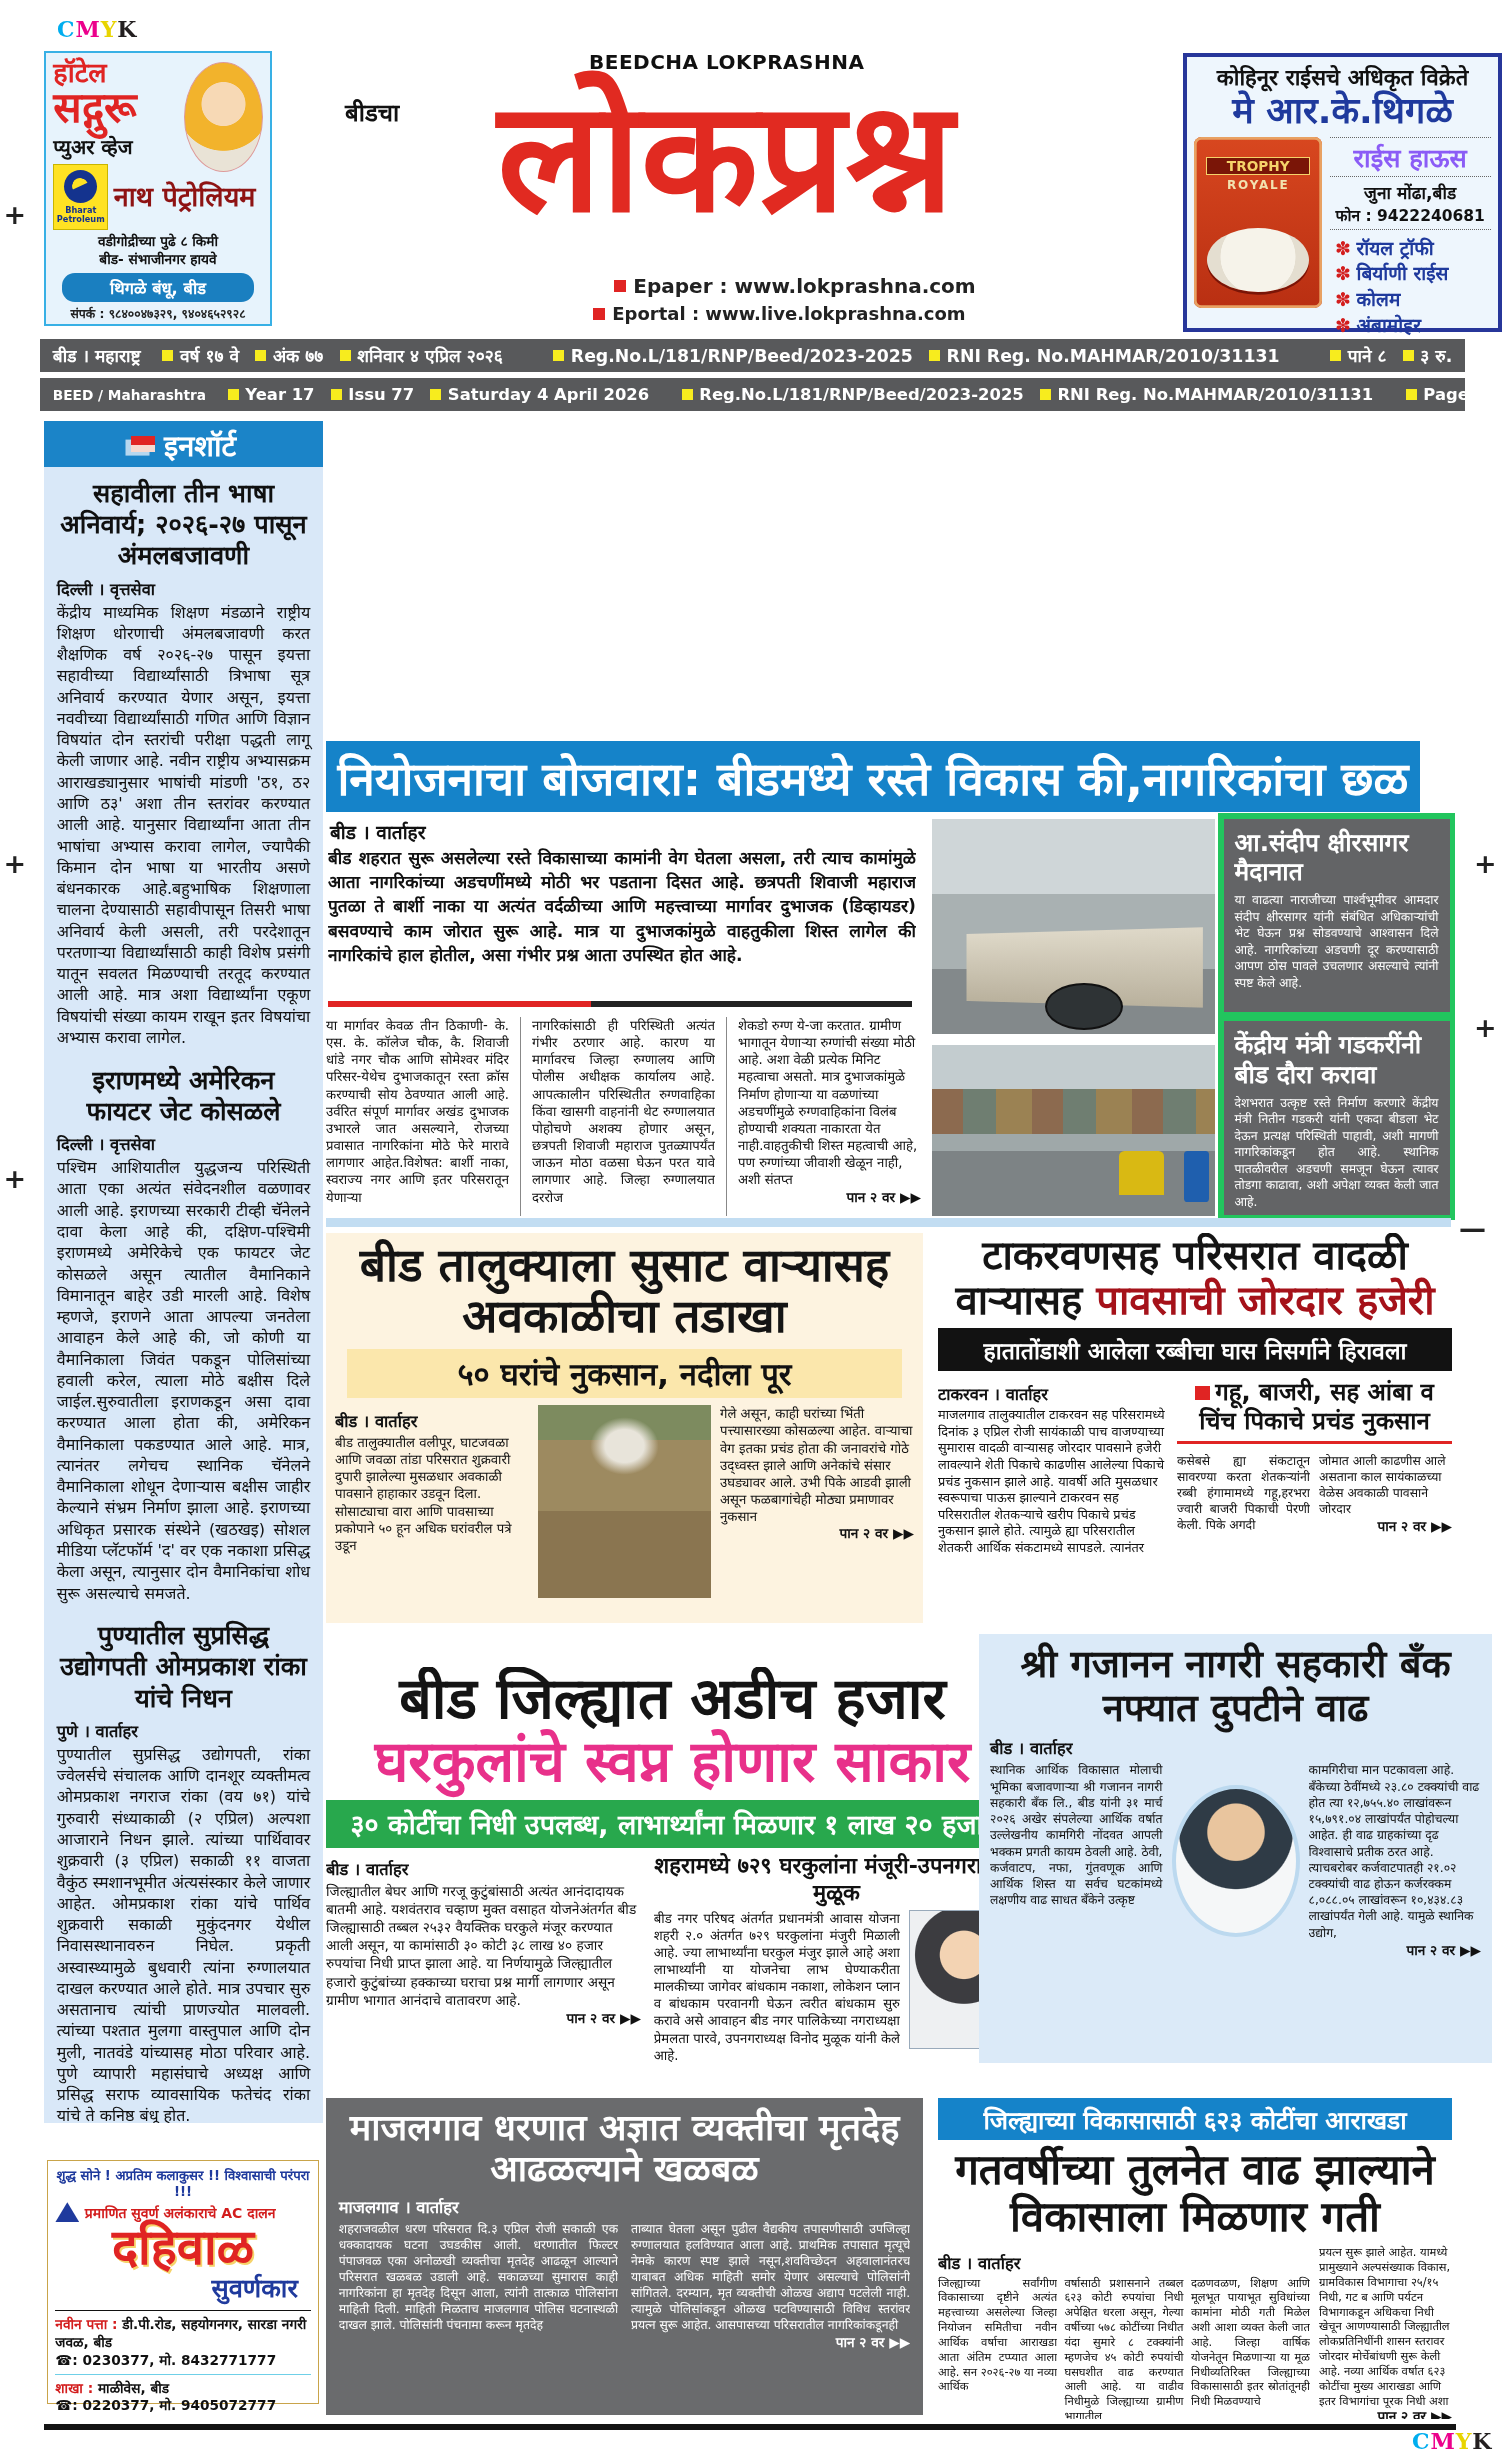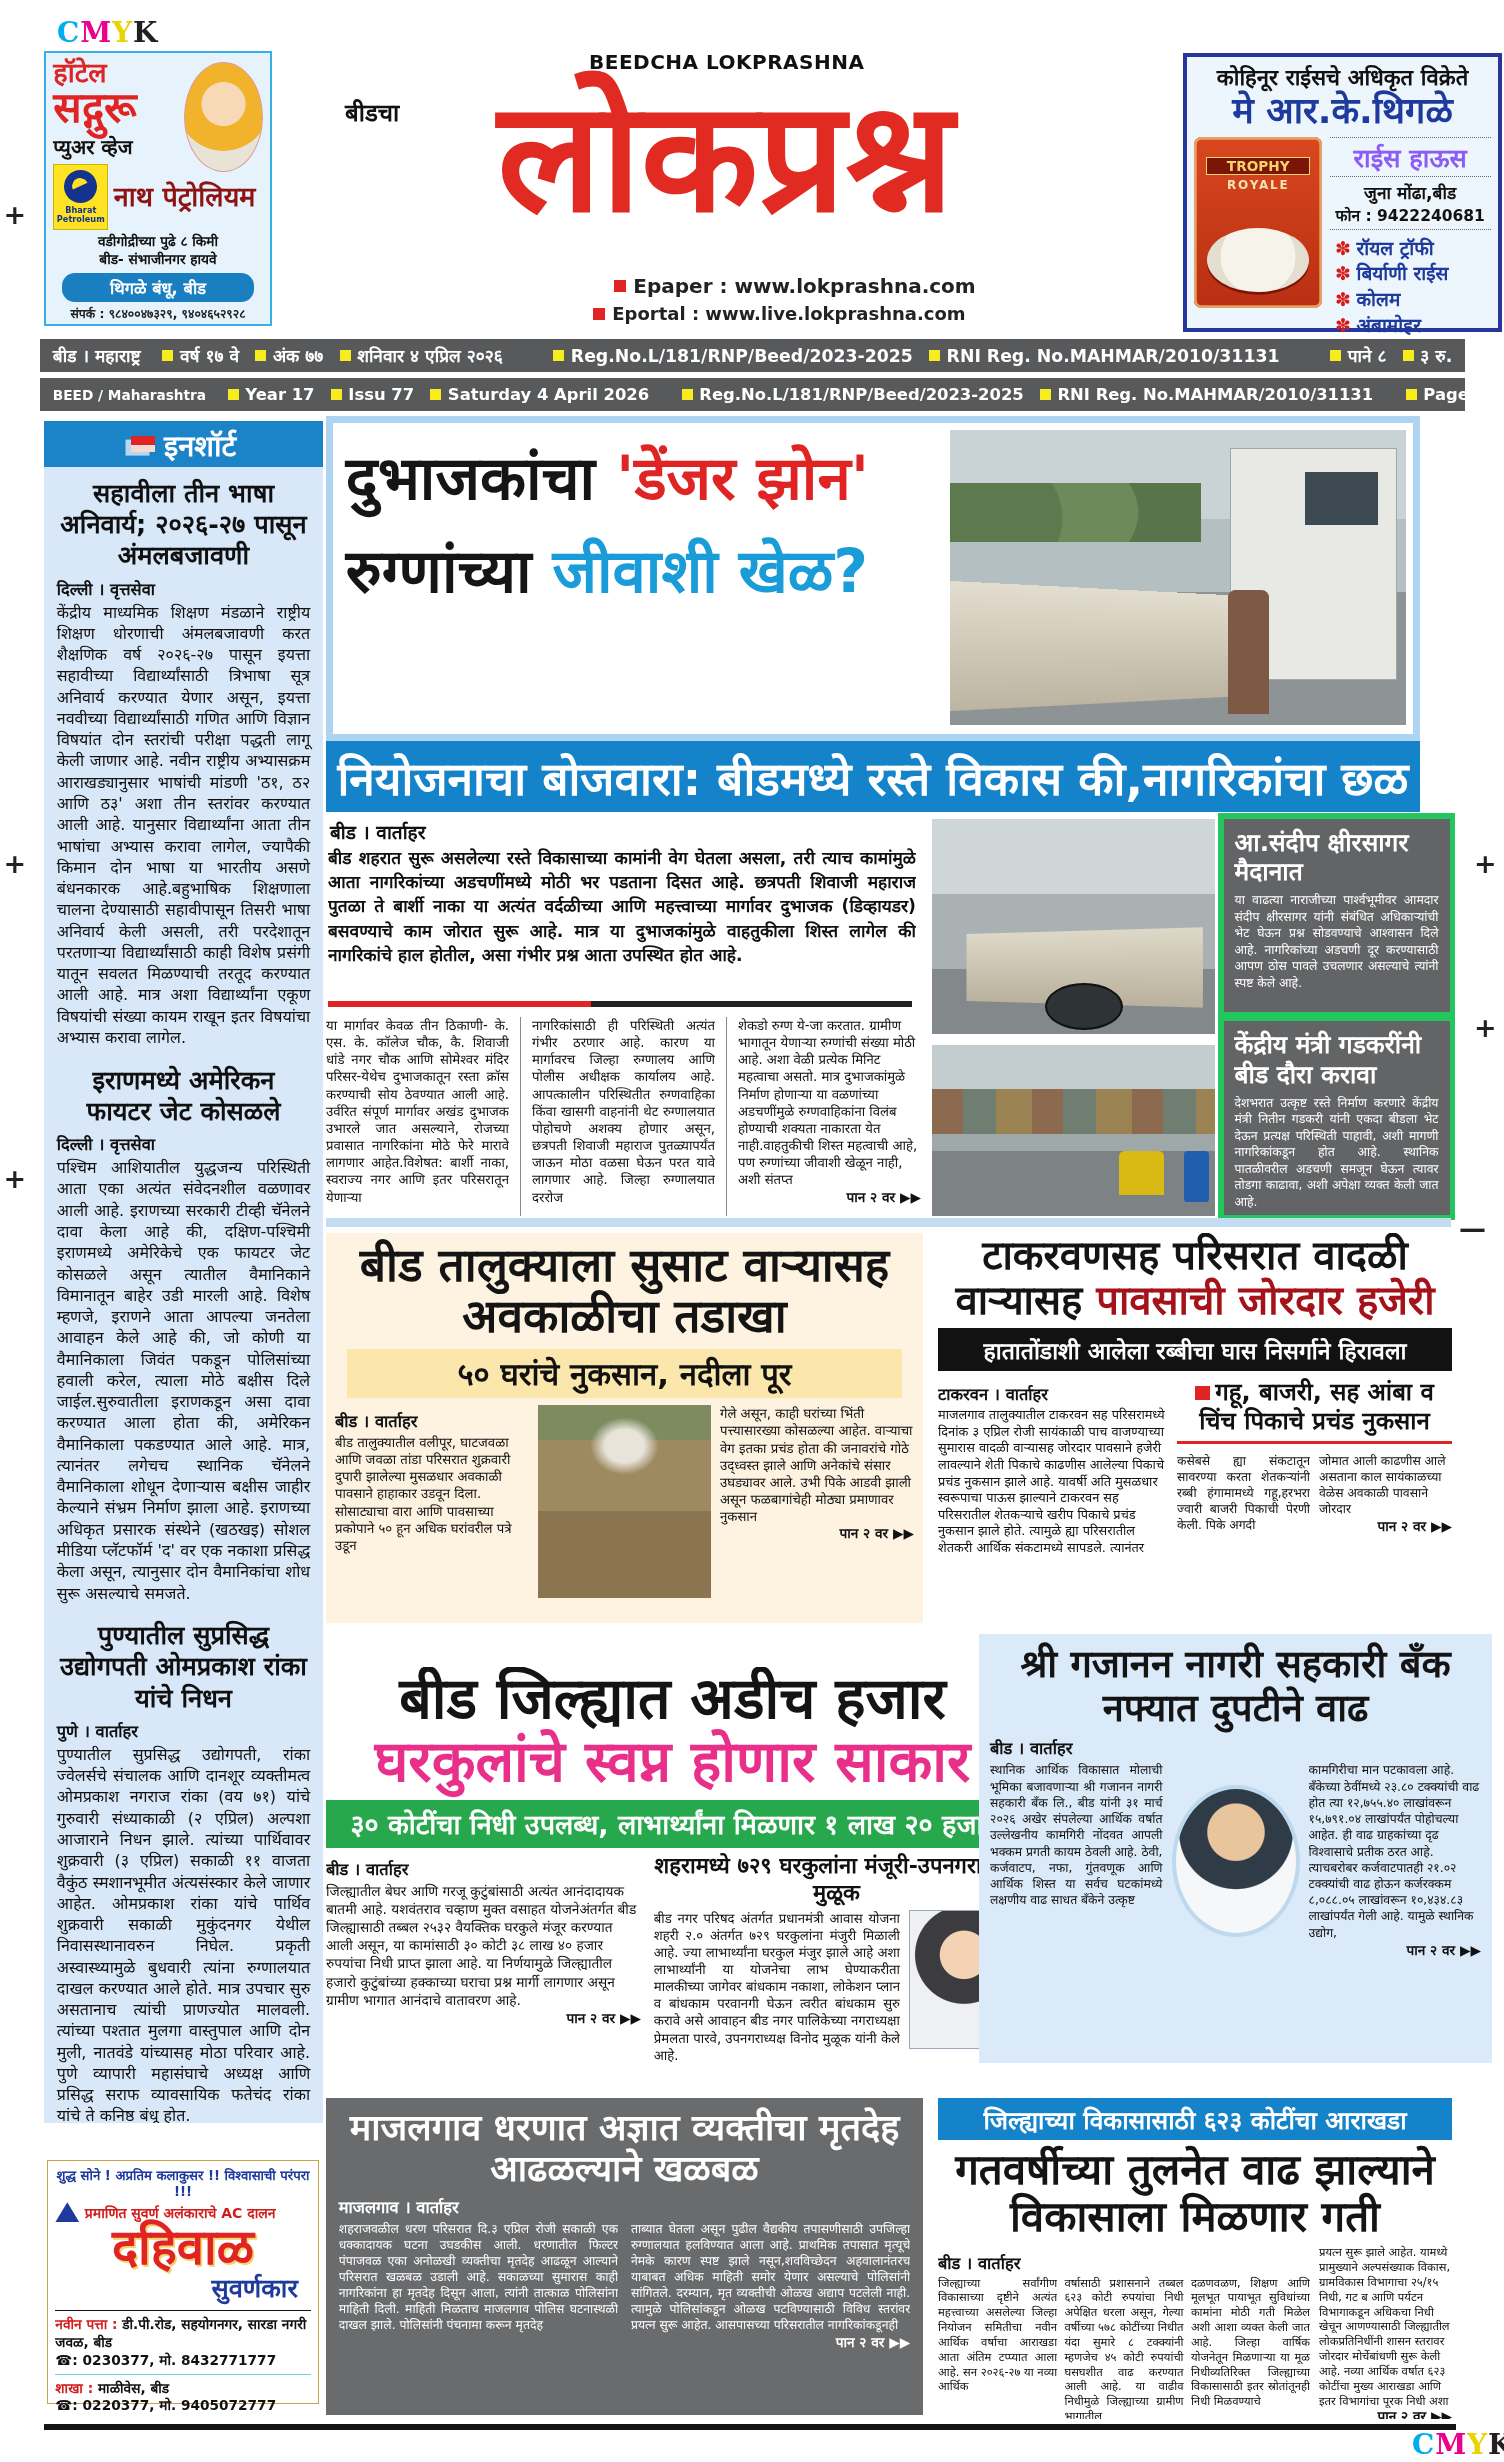--- a/index.html
+++ b/index.html
@@ -3,21 +3,21 @@
 <meta charset="utf-8">
 <style>
   html,body{margin:0;padding:0;background:#fff;}
   .page{position:relative;width:1505px;height:2462px;background:#fff;overflow:hidden;
         font-family:"DejaVu Sans",sans-serif;color:#111;}
   .abs{position:absolute;}
   .jc{text-align:justify;}
   .hid{overflow:hidden;}
 
   
-  .cmyk{font-family:"DejaVu Serif",serif;font-weight:bold;font-size:28px;letter-spacing:0.9px;}
+  .cmyk{font-family:"DejaVu Serif",serif;font-weight:bold;font-size:22px;letter-spacing:0.9px;}
   .cmyk .c{color:#00aeef}.cmyk .m{color:#ec008c}.cmyk .y{color:#e8d400}.cmyk .k{color:#231f20}
   .crop{color:#222;font-size:27px;font-weight:bold;}
 
   
   .left-ad{left:44px;top:51px;width:228px;height:275px;background:#e7f3fc;border:2.7px solid #38b0e5;box-sizing:border-box;padding:5.5px 7.3px;}
   .left-ad .t1{color:#e02423;font-weight:bold;font-size:27px;line-height:1;}
   .left-ad .t2{color:#e02423;font-weight:bold;font-size:42px;line-height:1.05;}
   .left-ad .oval{position:absolute;right:7.3px;top:9px;width:77px;height:108px;border-radius:50%;
       background:radial-gradient(circle at 50% 38%,#f7d9b5 0 28%,#f2b32c 29% 60%,#e9e3d6 61% 100%);border:1.8px solid #d99;}
   .left-ad .pv{font-weight:bold;font-size:20px;margin-top:3.6px;}
@@ -331,33 +331,20 @@
       <div class="byline">दिल्ली । वृत्तसेवा</div>
       <div class="b">पश्चिम आशियातील युद्धजन्य परिस्थिती आता एका अत्यंत संवेदनशील वळणावर आली आहे. इराणच्या सरकारी टीव्ही चॅनेलने दावा केला आहे की, दक्षिण-पश्चिमी इराणमध्ये अमेरिकेचे एक फायटर जेट कोसळले असून त्यातील वैमानिकाने विमानातून बाहेर उडी मारली आहे. विशेष म्हणजे, इराणने आता आपल्या जनतेला आवाहन केले आहे की, जो कोणी या वैमानिकाला जिवंत पकडून पोलिसांच्या हवाली करेल, त्याला मोठे बक्षीस दिले जाईल.सुरुवातीला इराणकडून असा दावा करण्यात आला होता की, अमेरिकन वैमानिकाला पकडण्यात आले आहे. मात्र, त्यानंतर लगेचच स्थानिक चॅनेलने वैमानिकाला शोधून देणाऱ्यास बक्षीस जाहीर केल्याने संभ्रम निर्माण झाला आहे. इराणच्या अधिकृत प्रसारक संस्थेने (खठखइ) सोशल मीडिया प्लॅटफॉर्म 'द' वर एक नकाशा प्रसिद्ध केला असून, त्यानुसार दोन वैमानिकांचा शोध सुरू असल्याचे समजते.</div>
     </article>
     <article class="in-art">
       <div class="h">पुण्यातील सुप्रसिद्ध उद्योगपती ओमप्रकाश रांका यांचे निधन</div>
       <div class="byline">पुणे । वार्ताहर</div>
       <div class="b">पुण्यातील सुप्रसिद्ध उद्योगपती, रांका ज्वेलर्सचे संचालक आणि दानशूर व्यक्तीमत्व ओमप्रकाश नगराज रांका (वय ७१) यांचे गुरुवारी संध्याकाळी (२ एप्रिल) अल्पशा आजाराने निधन झाले. त्यांच्या पार्थिवावर शुक्रवारी (३ एप्रिल) सकाळी ११ वाजता वैकुंठ स्मशानभूमीत अंत्यसंस्कार केले जाणार आहेत. ओमप्रकाश रांका यांचे पार्थिव शुक्रवारी सकाळी मुकुंदनगर येथील निवासस्थानावरुन निघेल. प्रकृती अस्वास्थ्यामुळे बुधवारी त्यांना रुग्णालयात दाखल करण्यात आले होते. मात्र उपचार सुरु असतानाच त्यांची प्राणज्योत मालवली. त्यांच्या पश्तात मुलगा वास्तुपाल आणि दोन मुली, नातवंडे यांच्यासह मोठा परिवार आहे. पुणे व्यापारी महासंघाचे अध्यक्ष आणि प्रसिद्ध सराफ व्यावसायिक फतेचंद रांका यांचे ते कनिष्ठ बंधू होत.</div>
     </article>
   </aside>
 
-  <section class="abs lead-frame">
-    <div class="lead-hl">
-      <div class="ln"><span class="blk">दुभाजकांचा</span> <span class="red">'डेंजर झोन'</span></div>
-      <div class="ln"><span class="blk">रुग्णांच्या</span> <span class="blu">जीवाशी खेळ?</span></div>
-    </div>
-    <div class="photo1">
-      <div class="trees"></div>
-      <div class="wall"></div>
-      <div class="truck"></div>
-      <div class="cab"></div>
-      <div class="man"></div>
-    </div>
-  </section>
   <div class="abs lead-strap">नियोजनाचा बोजवारा: बीडमध्ये रस्ते विकास की,नागरिकांचा छळ</div>
 
   <div class="abs lead-by">बीड । वार्ताहर</div>
   <div class="abs lead-para jc hid">बीड शहरात सुरू असलेल्या रस्ते विकासाच्या कामांनी वेग घेतला असला, तरी त्याच कामांमुळे आता नागरिकांच्या अडचणींमध्ये मोठी भर पडताना दिसत आहे. छत्रपती शिवाजी महाराज पुतळा ते बार्शी नाका या अत्यंत वर्दळीच्या आणि महत्त्वाच्या मार्गावर दुभाजक (डिव्हायडर) बसवण्याचे काम जोरात सुरू आहे. मात्र या दुभाजकांमुळे वाहतुकीला शिस्त लागेल की नागरिकांचे हाल होतील, असा गंभीर प्रश्न आता उपस्थित होत आहे.</div>
   <div class="abs lead-div"></div>
   <div class="abs lead-cols">
     <div class="c jc">या मार्गावर केवळ तीन ठिकाणी- के. एस. के. कॉलेज चौक, कै. शिवाजी धांडे नगर चौक आणि सोमेश्वर मंदिर परिसर-येथेच दुभाजकातून रस्ता क्रॉस करण्याची सोय ठेवण्यात आली आहे. उर्वरित संपूर्ण मार्गावर अखंड दुभाजक उभारले जात असल्याने, रोजच्या प्रवासात नागरिकांना मोठे फेरे मारावे लागणार आहेत.विशेषत: बार्शी नाका, स्वराज्य नगर आणि इतर परिसरातून येणाऱ्या</div>
     <div class="c jc">नागरिकांसाठी ही परिस्थिती अत्यंत गंभीर ठरणार आहे. कारण या मार्गावरच जिल्हा रुग्णालय आणि पोलीस अधीक्षक कार्यालय आहे. आपत्कालीन परिस्थितीत रुग्णवाहिका किंवा खासगी वाहनांनी थेट रुग्णालयात पोहोचणे अशक्य होणार असून, छत्रपती शिवाजी महाराज पुतळ्यापर्यंत जाऊन मोठा वळसा घेऊन परत यावे लागणार आहे. जिल्हा रुग्णालयात दररोज</div>
     <div class="c">
       <span class="jc">शेकडो रुग्ण ये-जा करतात. ग्रामीण भागातून येणाऱ्या रुग्णांची संख्या मोठी आहे. अशा वेळी प्रत्येक मिनिट महत्वाचा असतो. मात्र दुभाजकांमुळे निर्माण होणाऱ्या या वळणांच्या अडचणींमुळे रुग्णवाहिकांना विलंब होण्याची शक्यता नाकारता येत नाही.वाहतुकीची शिस्त महत्वाची आहे, पण रुग्णांच्या जीवाशी खेळून नाही, अशी संतप्त</span>

